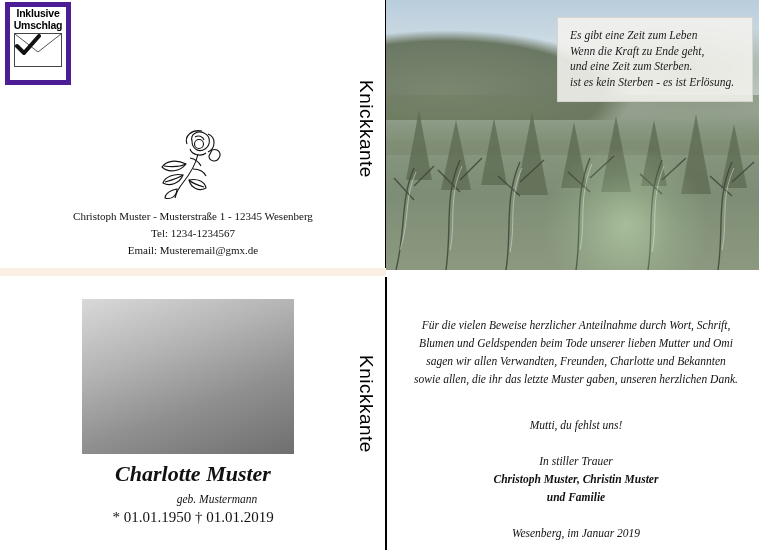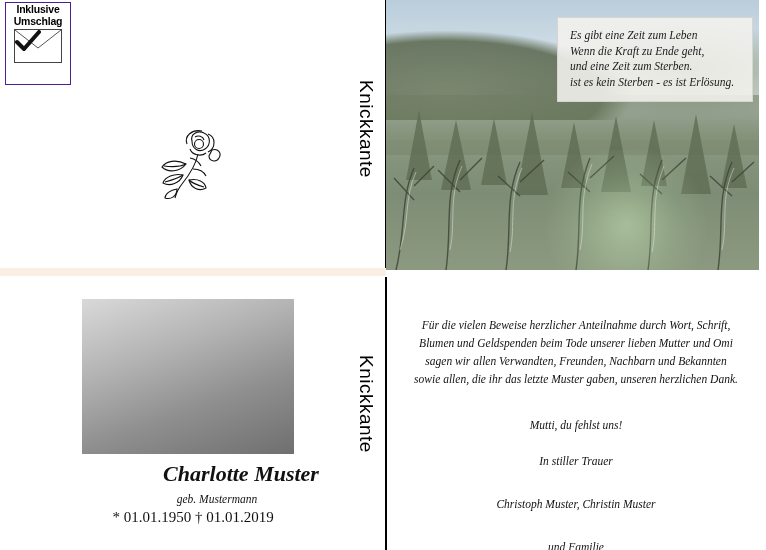--- a/index.html
+++ b/index.html
@@ -18,21 +18,21 @@
     background: #ffffff;
   }
 
   
   .badge {
     position: absolute;
     left: 5px;
     top: 2px;
     width: 66px;
     height: 83px;
-    border: 1px solid #4c1d95;
+    border: 5px solid #4c1d95;
     background: #fff;
     box-sizing: border-box;
     text-align: center;
   }
   .badge-title {
     font-family: "Liberation Sans", sans-serif;
     font-weight: bold;
     font-size: 10.5px;
     line-height: 11px;
     color: #000;
@@ -199,21 +199,20 @@
     position: absolute;
     left: 0;
     top: 461px;
     width: 386px;
     text-align: center;
     font-family: "Liberation Serif", serif;
     font-style: italic;
     font-weight: bold;
     font-size: 22px;
     color: #111;
-    margin-left: 48px;
   }
   .maiden {
     position: absolute;
     left: 0;
     top: 493px;
     width: 386px;
     text-align: center;
     font-family: "Liberation Serif", serif;
     font-style: italic;
     font-size: 11.5px;
@@ -243,22 +242,21 @@
     margin: 0;
     font-family: "Liberation Serif", serif;
     font-style: italic;
     font-size: 11.5px;
     line-height: 18px;
     color: #111;
   }
   .thanks .gap-lg { height: 28px; }
   .thanks .gap-md { height: 18px; }
   .thanks .bold {
-    font-weight: normal;
-    margin-top: 25px;
+    font-weight: bold;
   }
 </style>
 </head>
 <body>
 
 <div id="page">
 
   <div class="badge">
     <div class="badge-title">Inklusive</div>
     <div class="badge-title">Umschlag</div>
@@ -360,20 +358,25 @@
 
       <path d="M43,52 C52,50 59,54 60,60 C53,64 45,60 43,52 Z"></path>
       <path d="M58,59 C51,57 46,55 43,52"></path>
       <path d="M31,61 C24,62 19,66 19,70 C25,72 31,68 31,61 Z"></path>
 
       <path d="M44,30 C49,31 53,34 55,38"></path>
       <path d="M47,41 C53,41 58,44 60,48"></path>
     </g>
   </svg>
 
+  <div class="sender">
+    <div>Christoph Muster - Musterstraße 1 - 12345 Wesenberg</div>
+    <div>Tel: 1234-1234567</div>
+    <div>Email: Musteremail@gmx.de</div>
+  </div>
 
   <div class="band"></div>
   <div class="band-right"></div>
 
   <div class="portrait">
     <div class="bg"></div>
     <svg width="212" height="155" viewBox="0 0 212 155">
       <defs>
         <radialGradient id="faceG" cx="50%" cy="42%" r="58%">
           <stop offset="0%" stop-color="#e8e3de"></stop>
@@ -426,21 +429,21 @@
     </svg>
   </div>
 
   <div class="name">Charlotte Muster</div>
   <div class="maiden">geb. Mustermann</div>
   <div class="dates">* 01.01.1950   † 01.01.2019</div>
 
   <div class="thanks">
     <p>Für die vielen Beweise herzlicher Anteilnahme durch Wort, Schrift,</p>
     <p>Blumen und Geldspenden beim Tode unserer lieben Mutter und Omi</p>
-    <p>sagen wir allen Verwandten, Freunden, Nachbarn und Bekannten</p>
+    <p>sagen wir allen Verwandten, Freunden, Charlotte und Bekannten</p>
     <p>sowie allen, die ihr das letzte Muster gaben, unseren herzlichen Dank.</p>
     <div class="gap-lg"></div>
     <p>Mutti, du fehlst uns!</p>
     <div class="gap-md"></div>
     <p>In stiller Trauer</p>
     <p class="bold">Christoph Muster, Christin Muster</p>
     <p class="bold">und Familie</p>
     <div class="gap-md"></div>
     <p>Wesenberg, im Januar 2019</p>
   </div>

